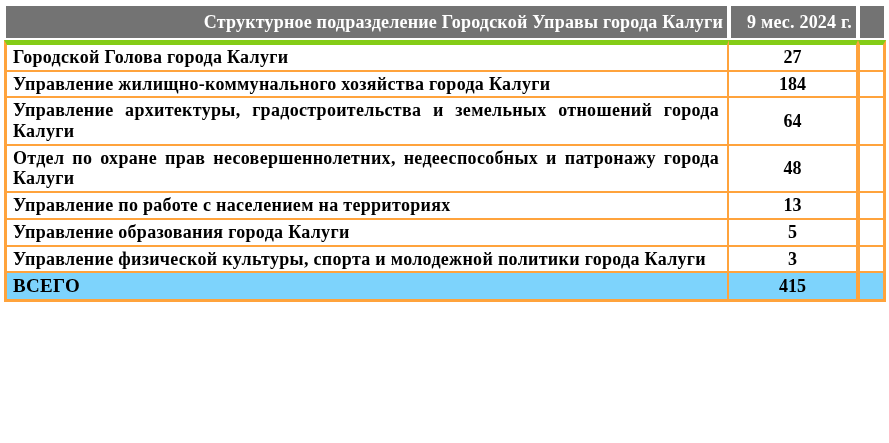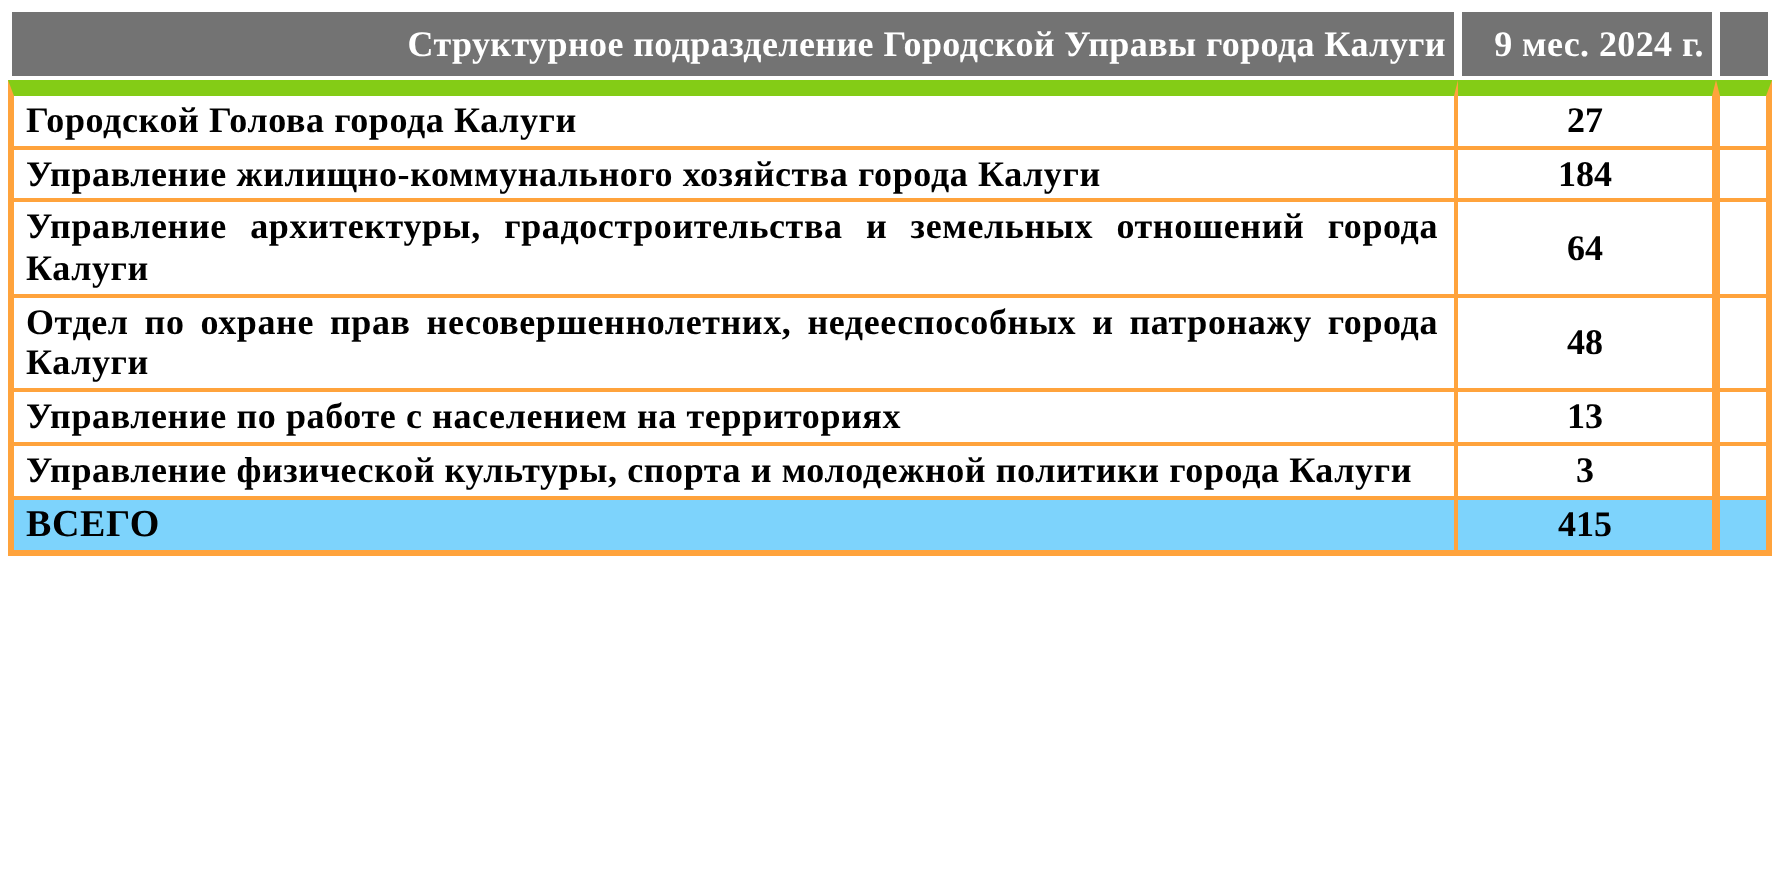--- a/index.html
+++ b/index.html
@@ -41,21 +41,21 @@
     background: #ffffff;
     color: #000000;
     font-weight: bold;
     font-size: 18px;
     line-height: 1.15;
     vertical-align: middle;
     border-right: 2px solid #FFA33C;
     border-bottom: 2px solid #FFA33C;
     padding: 2px 8px 2px 6px;
   }
-  tr.first td { border-top: 8px solid #84cc16; }
+  tr.first td { border-top: 5px solid #84cc16; }
   td.name {
     text-align: justify;
     letter-spacing: 0.3px;
     border-left: 3px solid #FFA33C;
   }
   td.value {
     text-align: center;
     padding: 2px 2px;
   }
   td.spacer {
@@ -107,20 +107,25 @@
         <td class="name">Отдел по охране прав несовершеннолетних, недееспособных и патронажу города Калуги</td>
         <td class="value">48</td>
         <td class="spacer"></td>
       </tr>
       <tr>
         <td class="name">Управление по работе с населением на территориях</td>
         <td class="value">13</td>
         <td class="spacer"></td>
       </tr>
       <tr>
+        <td class="name">Управление образования города Калуги</td>
+        <td class="value">5</td>
+        <td class="spacer"></td>
+      </tr>
+      <tr>
         <td class="name">Управление физической культуры, спорта и молодежной политики города Калуги</td>
         <td class="value">3</td>
         <td class="spacer"></td>
       </tr>
       <tr class="total">
         <td class="name">ВСЕГО</td>
         <td class="value">415</td>
         <td class="spacer"></td>
       </tr>
     </tbody>

